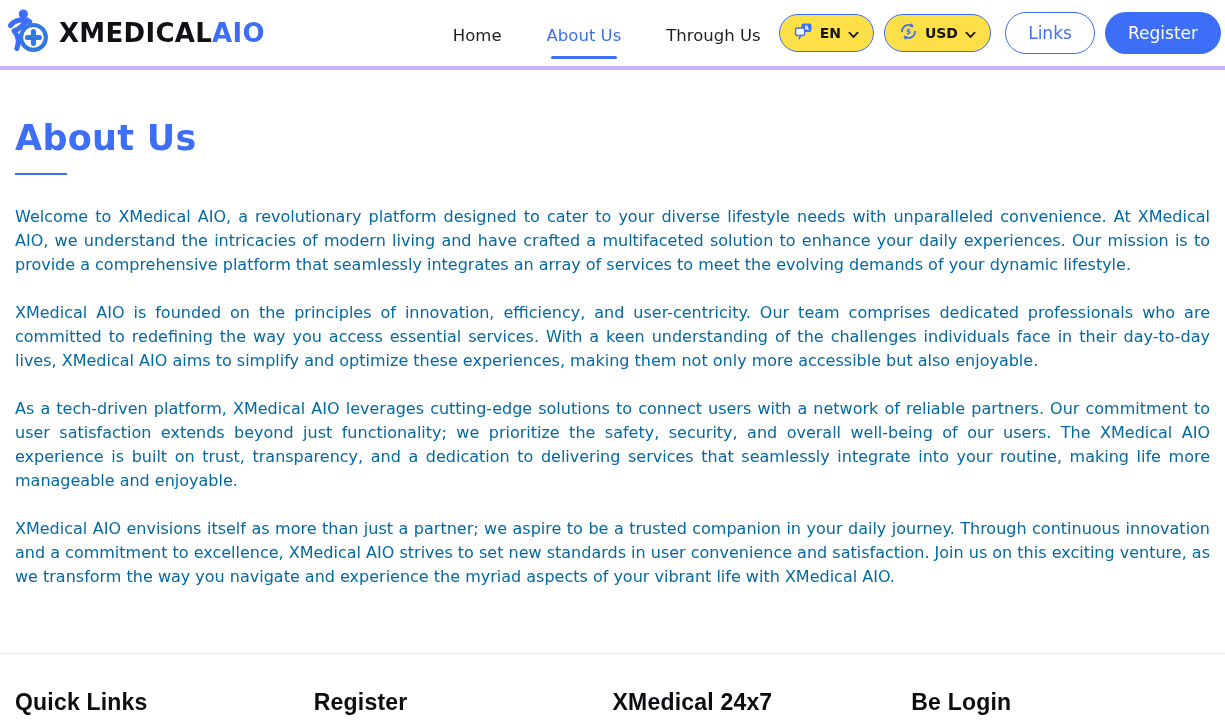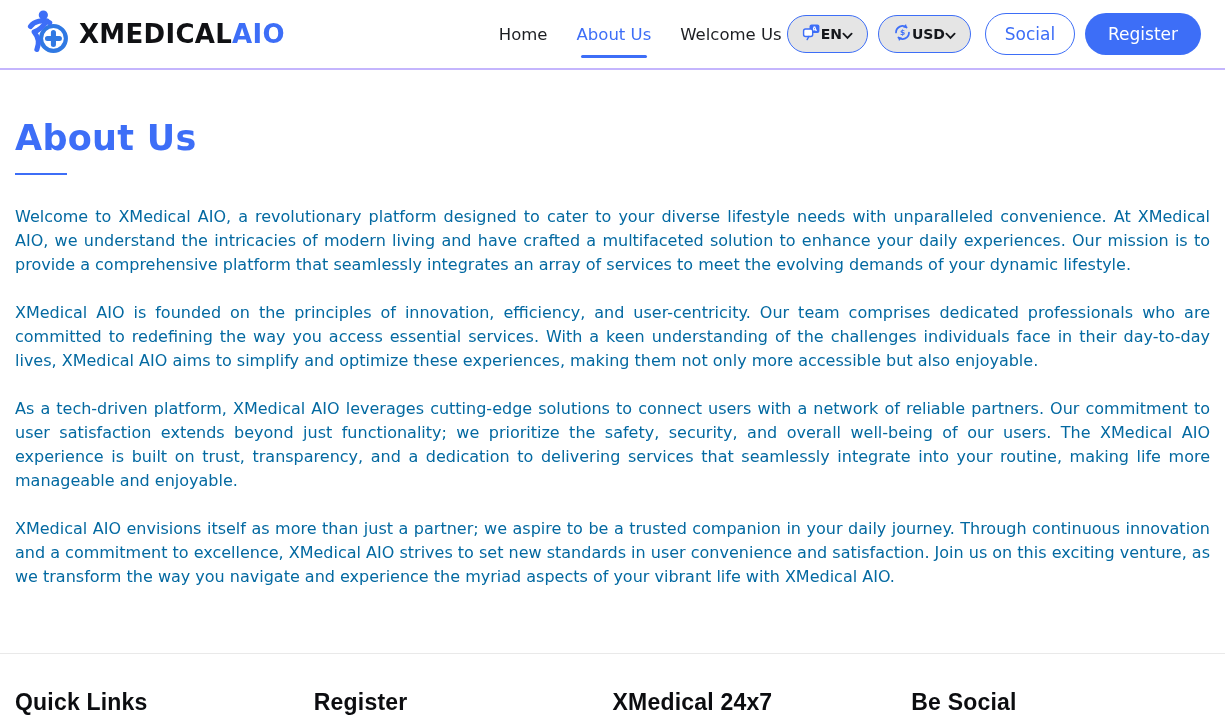--- a/index.html
+++ b/index.html
@@ -5,42 +5,42 @@
   :root{ --primary:#3D6EF7; --dark:#15171b; }
   *{ box-sizing:border-box; }
   html,body{ margin:0; padding:0; }
   body{
     width:1225px; height:722px; overflow:hidden; background:#fff;
     font-family:"DejaVu Sans","Liberation Sans",sans-serif; color:#1c1e22;
   }
 
   
   .site-header{
-    display:flex; align-items:center; height:70px; padding:0 24px;
-    border-bottom:2px solid #c4b5fd; background:#fff;
+    display:flex; height:70px; padding:0 4px;
+    border-bottom:4px solid #c4b5fd; background:#fff;
   }
   .logo{ display:flex; align-items:center; gap:9px; cursor:pointer; }
   .logo-text{ font-size:26px; font-weight:800; letter-spacing:.3px; color:#101114; }
   .logo-text .accent{ color:var(--primary); }
 
-  .main-nav{ display:flex; align-items:stretch; gap:29px; margin-left:auto; margin-right:5px; height:70px; }
+  .main-nav{ display:flex; align-items:stretch; gap:45px; margin-left:auto; margin-right:18px; height:70px; }
   .main-nav a{
     display:flex; align-items:center; height:100%; position:relative;
     font-size:16.5px; font-weight:500; color:#1c1e22; text-decoration:none; cursor:pointer;
   }
   .main-nav a.active{ color:var(--primary); }
   .main-nav a.active::after{
     content:""; position:absolute; left:4px; right:4px; bottom:11px; height:3px;
     background:var(--primary); border-radius:2px;
   }
 
   .header-actions{ display:flex; align-items:center; gap:10px; }
   .pill{
-    display:flex; align-items:center; height:38px; padding:0 14px;
-    border:1.5px solid var(--primary); border-radius:50px; background:#e5e5e5; cursor:pointer;
+    display:flex; align-items:center; gap:7px; height:38px; padding:0 14px;
+    border:1.5px solid var(--primary); border-radius:50px; background:#fde047; cursor:pointer;
   }
   .pill .lbl{ font-size:14px; font-weight:700; color:var(--dark); }
   .btn{
     height:42px; border-radius:50px; font-size:17px; font-weight:500;
     display:flex; align-items:center; justify-content:center; cursor:pointer;
     font-family:inherit;
   }
   .btn-login{ width:90px; border:1.5px solid var(--primary); background:#fff; color:var(--primary); margin-left:4px; }
   .btn-register{ width:116px; border:none; background:var(--primary); color:#fff; }
 
@@ -73,21 +73,21 @@
         <path d="M28 15c-8-4-17-2-21 4" fill="none" stroke="#3D6EF7" stroke-width="5.5" stroke-linecap="round"></path>
         <path d="M25 13c-4 6-8 10-14 12 5 6 6 12 3 19" fill="none" stroke="#3D6EF7" stroke-width="5.5" stroke-linecap="round" stroke-linejoin="round"></path>
       </svg>
     </span>
     <span class="logo-text"><span>XMEDICAL</span><span class="accent">AIO</span></span>
   </div>
 
   <nav class="main-nav">
     <a>Home</a>
     <a class="active">About Us</a>
-    <a>Welcome Us</a>
+    <a>Through Us</a>
   </nav>
 
   <div class="header-actions">
     <div class="pill">
       <span>
         <svg width="19" height="19" viewBox="0 0 24 24">
           <rect x="9.5" y="2" width="12.5" height="10.5" rx="2.5" fill="#3D6EF7"></rect>
           <text x="15.7" y="10.2" font-size="8" font-weight="bold" fill="#fff" text-anchor="middle" font-family="DejaVu Sans">A</text>
           <rect x="2" y="7.5" width="11.5" height="9.5" rx="2.5" fill="#fff" stroke="#3D6EF7" stroke-width="1.8"></rect>
           <path d="M6.5 21l2.2-4" stroke="#3D6EF7" stroke-width="1.8" stroke-linecap="round"></path>
@@ -112,21 +112,21 @@
         </svg>
       </span>
       <span class="lbl">USD</span>
       <span>
         <svg width="11" height="8" viewBox="0 0 12 8">
             <path d="M1.5 1.5 6 6l4.5-4.5" stroke="#16181c" stroke-width="2" fill="none" stroke-linecap="round"></path>
           </svg>
       </span>
     </div>
 
-    <button class="btn btn-login">Social</button>
+    <button class="btn btn-login">Links</button>
     <button class="btn btn-register">Register</button>
   </div>
 </header>
 
 <main class="main">
   <h1 class="page-title">About Us</h1>
   <div class="title-underline"></div>
   <p>Welcome to XMedical AIO, a revolutionary platform designed to cater to your diverse lifestyle needs with unparalleled convenience. At XMedical AIO, we understand the intricacies of modern living and have crafted a multifaceted solution to enhance your daily experiences. Our mission is to provide a comprehensive platform that seamlessly integrates an array of services to meet the evolving demands of your dynamic lifestyle.</p>
   <p>XMedical AIO is founded on the principles of innovation, efficiency, and user-centricity. Our team comprises dedicated professionals who are committed to redefining the way you access essential services. With a keen understanding of the challenges individuals face in their day-to-day lives, XMedical AIO aims to simplify and optimize these experiences, making them not only more accessible but also enjoyable.</p>
   <p>As a tech-driven platform, XMedical AIO leverages cutting-edge solutions to connect users with a network of reliable partners. Our commitment to user satisfaction extends beyond just functionality; we prioritize the safety, security, and overall well-being of our users. The XMedical AIO experience is built on trust, transparency, and a dedication to delivering services that seamlessly integrate into your routine, making life more manageable and enjoyable.</p>
@@ -144,17 +144,17 @@
       <h3>Register</h3>
 
     </div>
 
     <div class="fcol">
       <h3>XMedical 24x7</h3>
 
     </div>
 
     <div class="fcol">
-      <h3>Be Social</h3>
+      <h3>Be Login</h3>
 
     </div>
   </div>
 </footer>
 
 </body></html>

